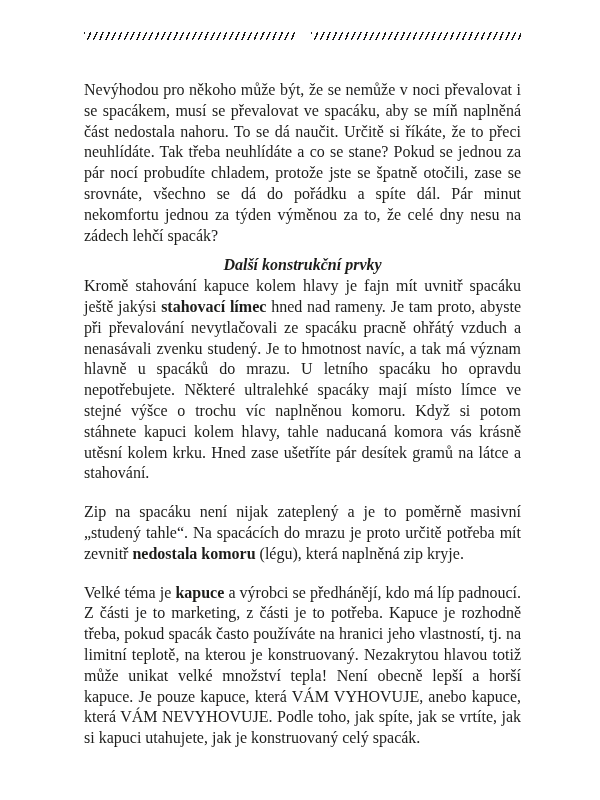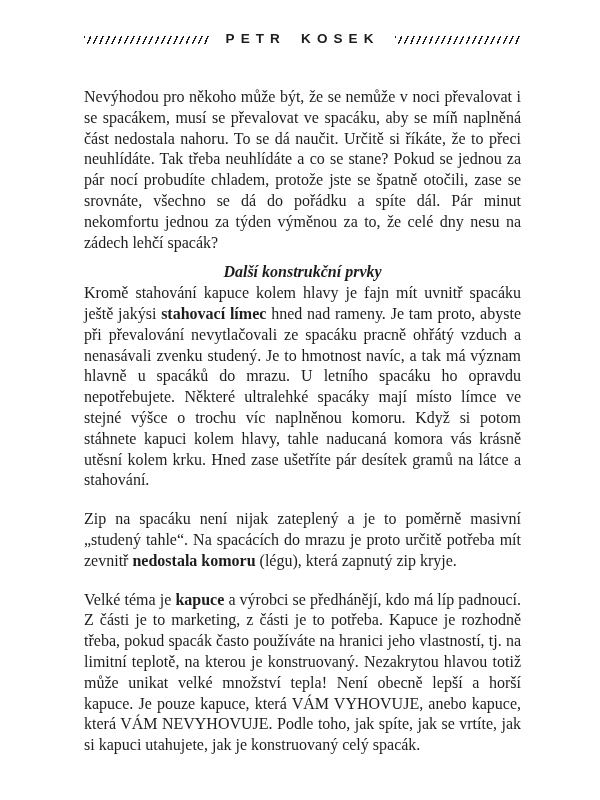--- a/index.html
+++ b/index.html
@@ -75,25 +75,24 @@
     font-size: 15px;
     padding-top: 10px;
   }
 </style>
 </head>
 <body>
 
 <div class="page">
   <div class="header">
     <div class="rule"></div>
-    <div class="title">PETR KOSEK</div>
     <div class="rule"></div>
   </div>
 
   <div class="body" lang="cs">
       <p class="para"><span>Nevýhodou pro někoho může být, že se nemůže v noci převalovat i se spacákem, musí se převalovat ve spacáku, aby se míň naplněná část nedostala nahoru. To se dá naučit. Určitě si říkáte, že to přeci neuhlídáte. Tak třeba neuhlídáte a co se stane? Pokud se jednou za pár nocí probudíte chladem, protože jste se špatně otočili, zase se srovnáte, všechno se dá do pořádku a spíte dál. Pár minut nekomfortu jednou za týden výměnou za to, že celé dny nesu na zádech lehčí spacák?</span></p>
       <p class="heading"><span class="b i">Další konstrukční prvky</span></p>
       <p class="para flush"><span>Kromě stahování kapuce kolem hlavy je fajn mít uvnitř spacáku ještě jakýsi </span><span class="b">stahovací límec</span><span> hned nad rameny. Je tam proto, abyste při převalování nevytlačovali ze spacáku pracně ohřátý vzduch a nenasávali zvenku studený. Je to hmotnost navíc, a tak má význam hlavně u spacáků do mrazu. U letního spacáku ho opravdu nepotřebujete. Některé ultralehké spacáky mají místo límce ve stejné výšce o trochu víc naplněnou komoru. Když si potom stáhnete kapuci kolem hlavy, tahle naducaná komora vás krásně utěsní kolem krku. Hned zase ušetříte pár desítek gramů na látce a stahování.</span></p>
-      <p class="para"><span>Zip na spacáku není nijak zateplený a je to poměrně masivní „studený tahle“. Na spacácích do mrazu je proto určitě potřeba mít zevnitř </span><span class="b">nedostala komoru</span><span> (légu), která zapnutý zip kryje.</span></p>
+      <p class="para"><span>Zip na spacáku není nijak zateplený a je to poměrně masivní „studený tahle“. Na spacácích do mrazu je proto určitě potřeba mít zevnitř </span><span class="b">nedostala komoru</span><span> (légu), která naplněná zip kryje.</span></p>
       <p class="para"><span>Velké téma je </span><span class="b">kapuce</span><span> a výrobci se předhánějí, kdo má líp padnoucí. Z části je to marketing, z části je to potřeba. Kapuce je rozhodně třeba, pokud spacák často používáte na hranici jeho vlastností, tj. na limitní teplotě, na kterou je konstruovaný. Nezakrytou hlavou totiž může unikat velké množství tepla! Není obecně lepší a horší kapuce. Je pouze kapuce, která VÁM VYHOVUJE, anebo kapuce, která VÁM NEVYHOVUJE. Podle toho, jak spíte, jak se vrtíte, jak si kapuci utahujete, jak je konstruovaný celý spacák.</span></p>
     </div>
 
 </div>
 
 </body></html>

